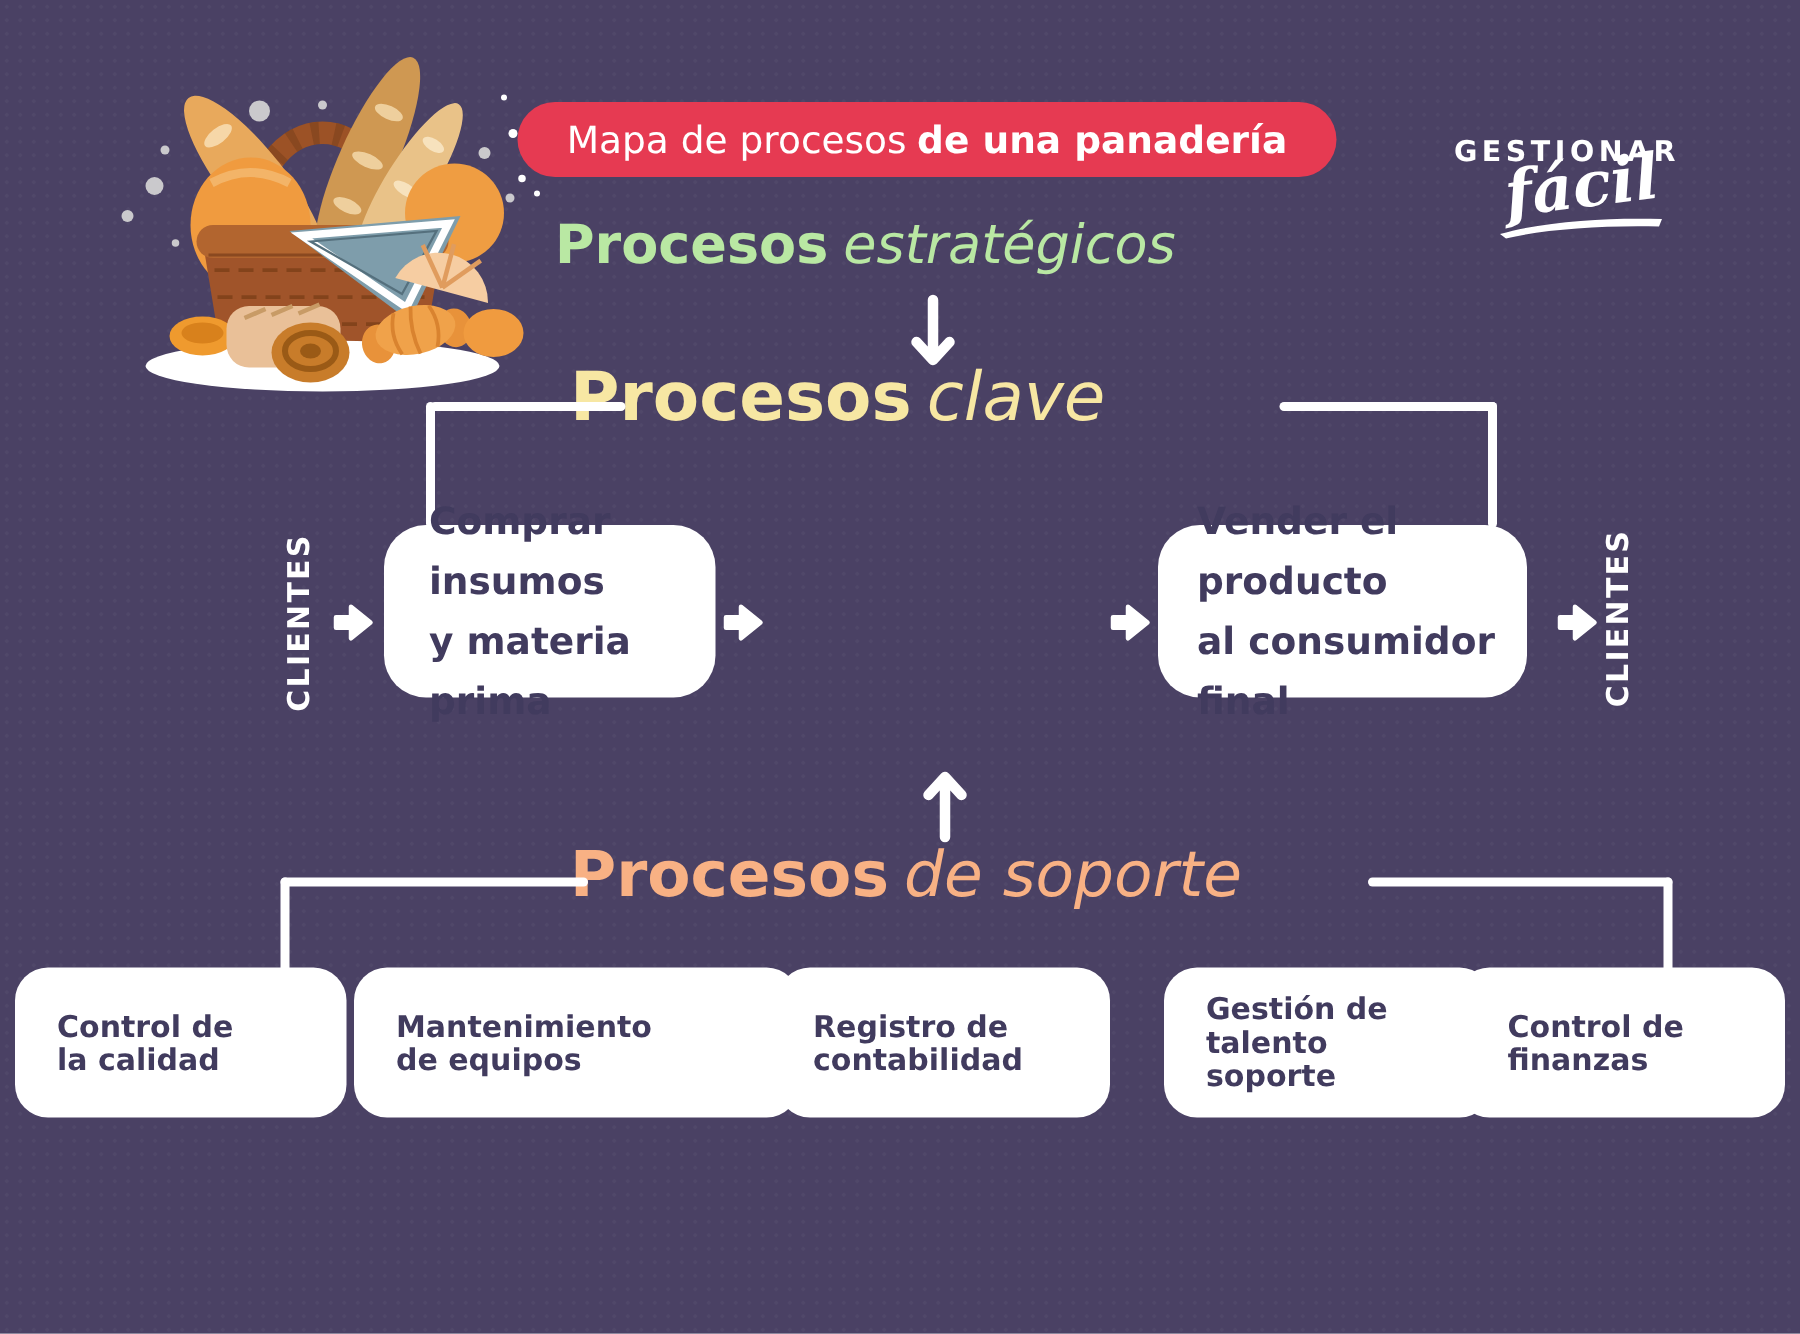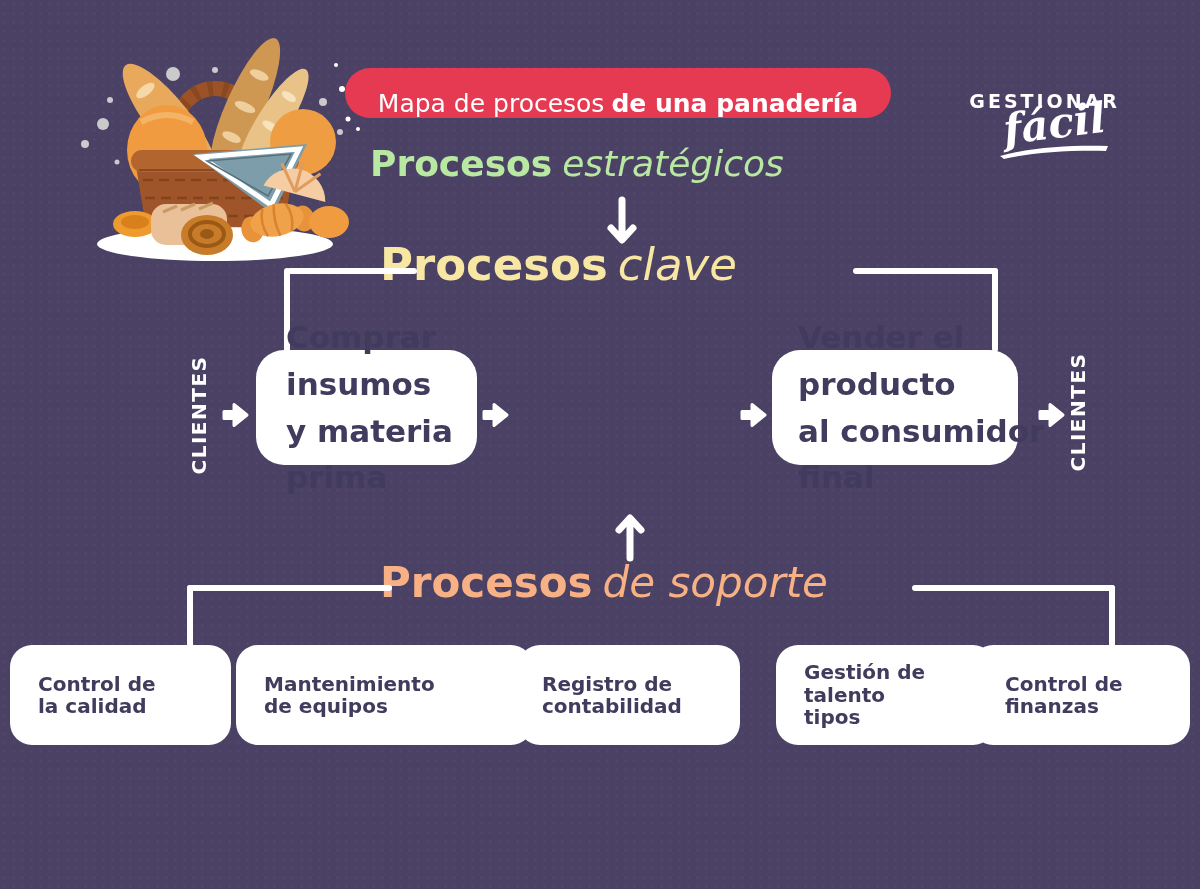--- a/index.html
+++ b/index.html
@@ -10,21 +10,21 @@
   html,body{width:1200px;height:889px;}
   body{font-family:"DejaVu Sans","Liberation Sans",sans-serif;overflow:hidden;}
   .canvas{
     position:relative;width:1200px;height:889px;background:var(--bg);
     background-image:radial-gradient(rgba(255,255,255,0.035) 1.2px, transparent 1.2px);
     background-size:9px 9px;overflow:hidden;
   }
   
   .banner{
     position:absolute;left:345px;top:68px;width:546px;height:50px;
-    background:var(--banner);border-radius:26px;display:flex;align-items:flex-end;
+    background:var(--banner);border-radius:26px;display:flex;align-items:center;
     justify-content:center;color:#fff;font-size:25px;white-space:nowrap;
   }
   .banner .reg{font-weight:500;}
   .banner .bld{font-weight:800;margin-left:7px;}
   
   .logo{position:absolute;left:940px;top:90px;width:180px;color:#fff;}
   .logo-top{font-size:19px;font-weight:600;letter-spacing:3px;text-align:right;}
   .logo-script{
     font-family:"DejaVu Serif","Liberation Serif",serif;font-style:italic;font-weight:bold;
     font-size:42px;text-align:right;padding-right:14px;margin-top:-6px;
@@ -40,21 +40,21 @@
   .h-support{left:380px;top:562px;width:505px;font-size:42px;color:var(--support);}
   
   .cline{position:absolute;background:var(--line);border-radius:3px;}
   
   .pbox{
     position:absolute;background:var(--boxBg);border-radius:28px;
     display:flex;flex-direction:column;justify-content:center;
     color:var(--boxText);font-weight:800;
   }
   .pbox .ln{white-space:nowrap;}
-  .key-box{top:350px;height:115px;font-size:31px;line-height:1.12;padding-left:30px;gap:12px;}
+  .key-box{top:350px;height:115px;font-size:25px;line-height:1.12;padding-left:30px;gap:12px;}
   .kb1{left:256px;width:221px;}
   .kb2{left:514px;width:221px;}
   .kb3{left:772px;width:246px;padding-left:26px;}
   .sup-box{top:645px;height:100px;border-radius:22px;font-size:20px;line-height:1.12;padding-left:28px;}
   .sb1{left:10px;width:221px;}
   .sb2{left:236px;width:297px;}
   .sb3{left:518px;width:222px;padding-left:24px;}
   .sb4{left:776px;width:219px;}
   .sb5{left:971px;width:219px;padding-left:34px;}
   
@@ -237,20 +237,20 @@
     <div class="ln">Mantenimiento</div>
     <div class="ln">de equipos</div>
   </div>
   <div class="pbox sup-box sb3">
     <div class="ln">Registro de</div>
     <div class="ln">contabilidad</div>
   </div>
   <div class="pbox sup-box sb4">
     <div class="ln">Gestión de</div>
     <div class="ln">talento</div>
-    <div class="ln">tipos</div>
+    <div class="ln">soporte</div>
   </div>
   <div class="pbox sup-box sb5">
     <div class="ln">Control de</div>
     <div class="ln">finanzas</div>
   </div>
 
 </div>
 
 </body></html>

